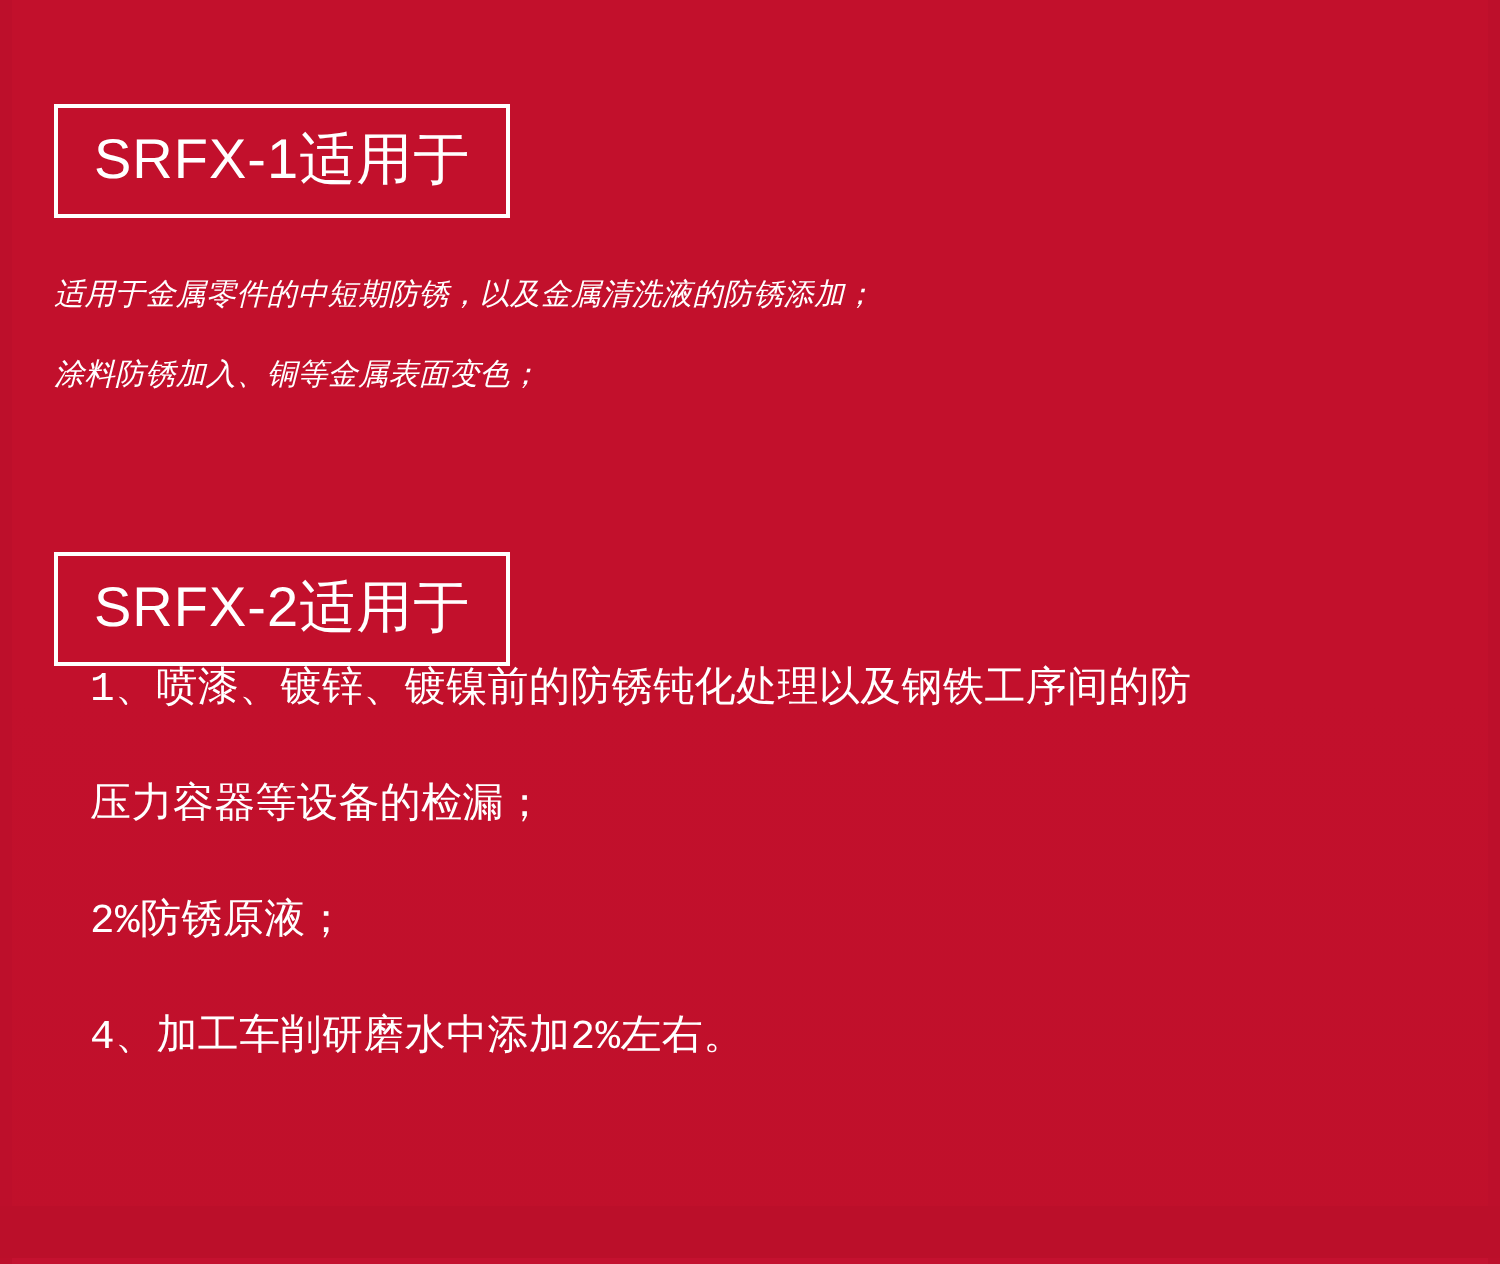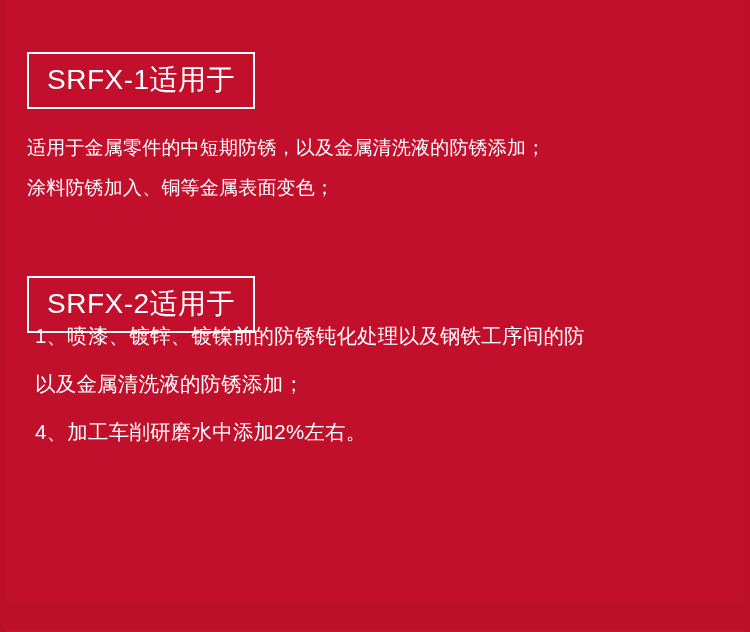--- a/index.html
+++ b/index.html
@@ -47,36 +47,38 @@
     left: 0;
     top: 242px;
     margin-top: 34px;
   }
   .para-block-1 {
     position: absolute;
     left: 0;
     top: 128px;
     width: 690px;
     color: #ffffff;
-    font-size: 19px;
+    font-size: 15px;
     line-height: 40px;
     letter-spacing: 0.2px;
+    font-style: italic;
   }
   .para-block-2 {
     position: absolute;
     left: 0;
     top: 308px;
     width: 700px;
     color: #ffffff;
     font-size: 20.5px;
     line-height: 40px;
     letter-spacing: 0.2px;
   }
   .para-block-2 p {
-    margin: 8px;
+    margin: 18px;
+    font-family: Liberation Mono, monospace;
   }
   .para-block-1 p {
     margin: 0;
   }
   .bottom-strip {
     position: absolute;
     left: 0;
     bottom: 0;
     width: 750px;
     height: 26px;
@@ -116,19 +118,20 @@
       <p>适用于金属零件的中短期防锈，以及金属清洗液的防锈添加；</p>
       <p>涂料防锈加入、铜等金属表面变色；</p>
     </div>
 
     <div class="h2-wrap">
       <div class="heading-box">SRFX-2适用于</div>
     </div>
 
     <div class="para-block-2">
       <p>1、喷漆、镀锌、镀镍前的防锈钝化处理以及钢铁工序间的防</p>
-      <p>以及金属清洗液的防锈添加；</p>
+      <p>压力容器等设备的检漏；</p>
+      <p>2%防锈原液；</p>
       <p>4、加工车削研磨水中添加2%左右。</p>
     </div>
 
   </div>
   <div class="bottom-strip"></div>
 </div>
 
 </body></html>

